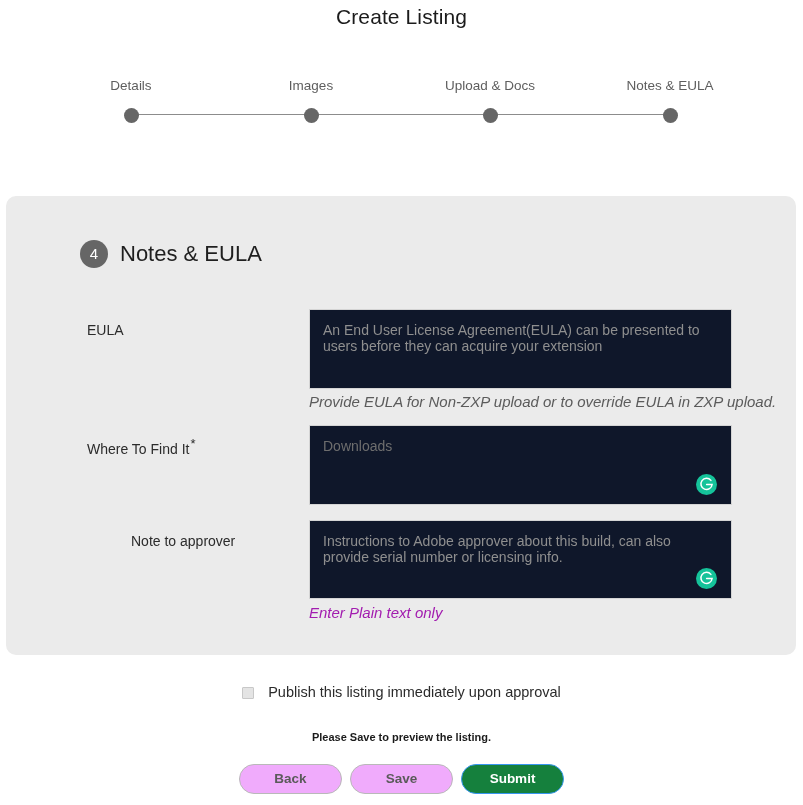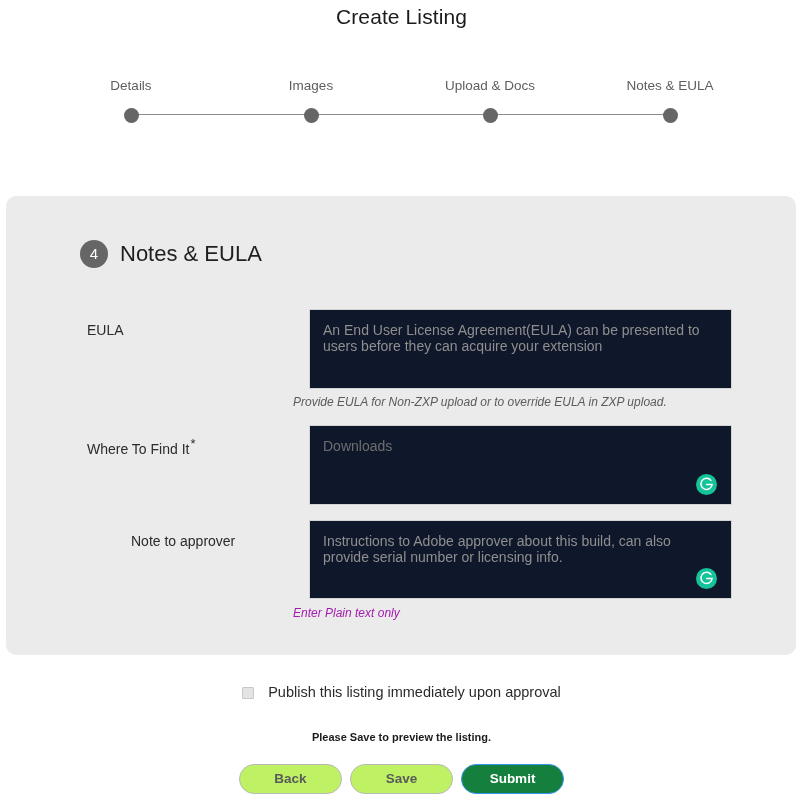--- a/index.html
+++ b/index.html
@@ -140,22 +140,22 @@
     overflow: hidden;
   }
   .textarea .valtext { color: #6e6e6e; }
 
   .ta-eula   { top: 113px; height: 80px; }
   .ta-find   { top: 229px; height: 80px; }
   .ta-note   { top: 324px; height: 79px; }
 
   .helper {
     position: absolute;
-    left: 287px;
-    font-size: 12px;
+    left: 303px;
+    font-size: 15px;
     font-style: italic;
     line-height: 16px;
     color: #5b5b5b;
     white-space: nowrap;
   }
   .helper-eula { top: 198px; }
   .helper-note {
     top: 409px;
     color: #a21caf;
   }
@@ -228,21 +228,21 @@
     font-size: 13.5px;
     font-weight: bold;
     line-height: 30px;
     text-align: center;
     box-sizing: border-box;
     padding: 0 16px;
     cursor: pointer;
     user-select: none;
   }
   .btn-secondary {
-    background: #bef264;
+    background: #f0abfc;
     border: 1px solid #b9b9b9;
     color: #5a5a5a;
     line-height: 28px;
   }
   .btn-primary {
     background: #15803d;
     border: 1px solid #3896f0;
     color: #ffffff;
     line-height: 28px;
   }

